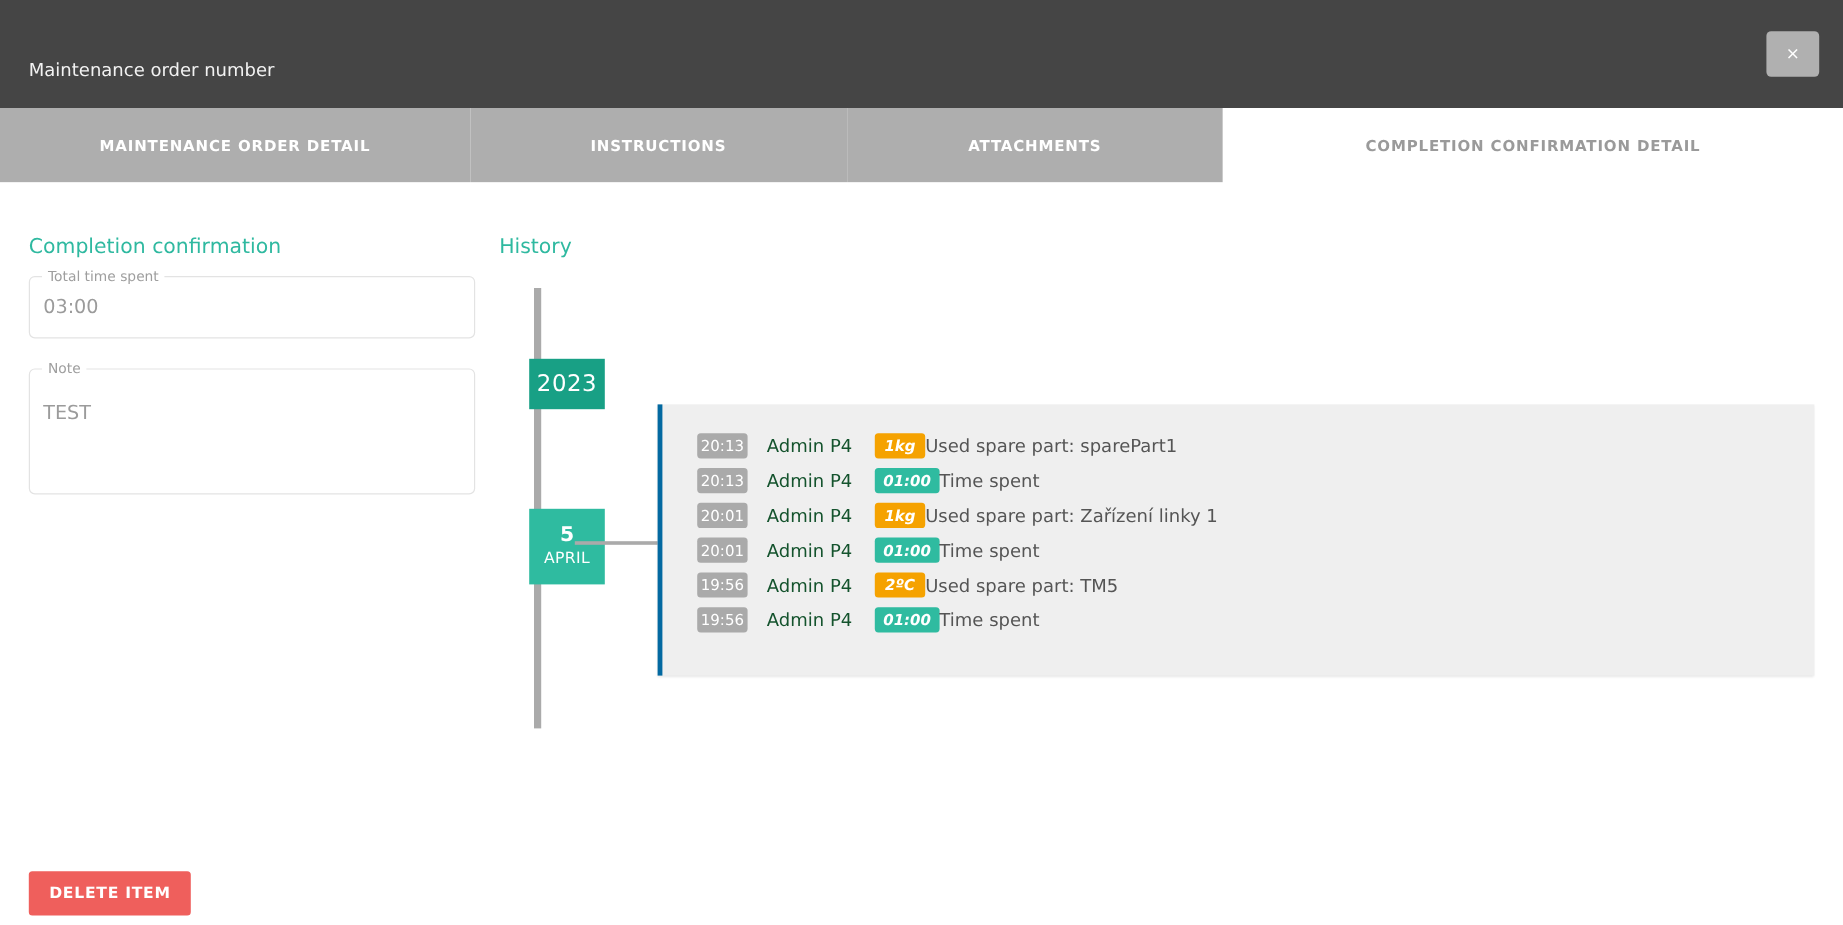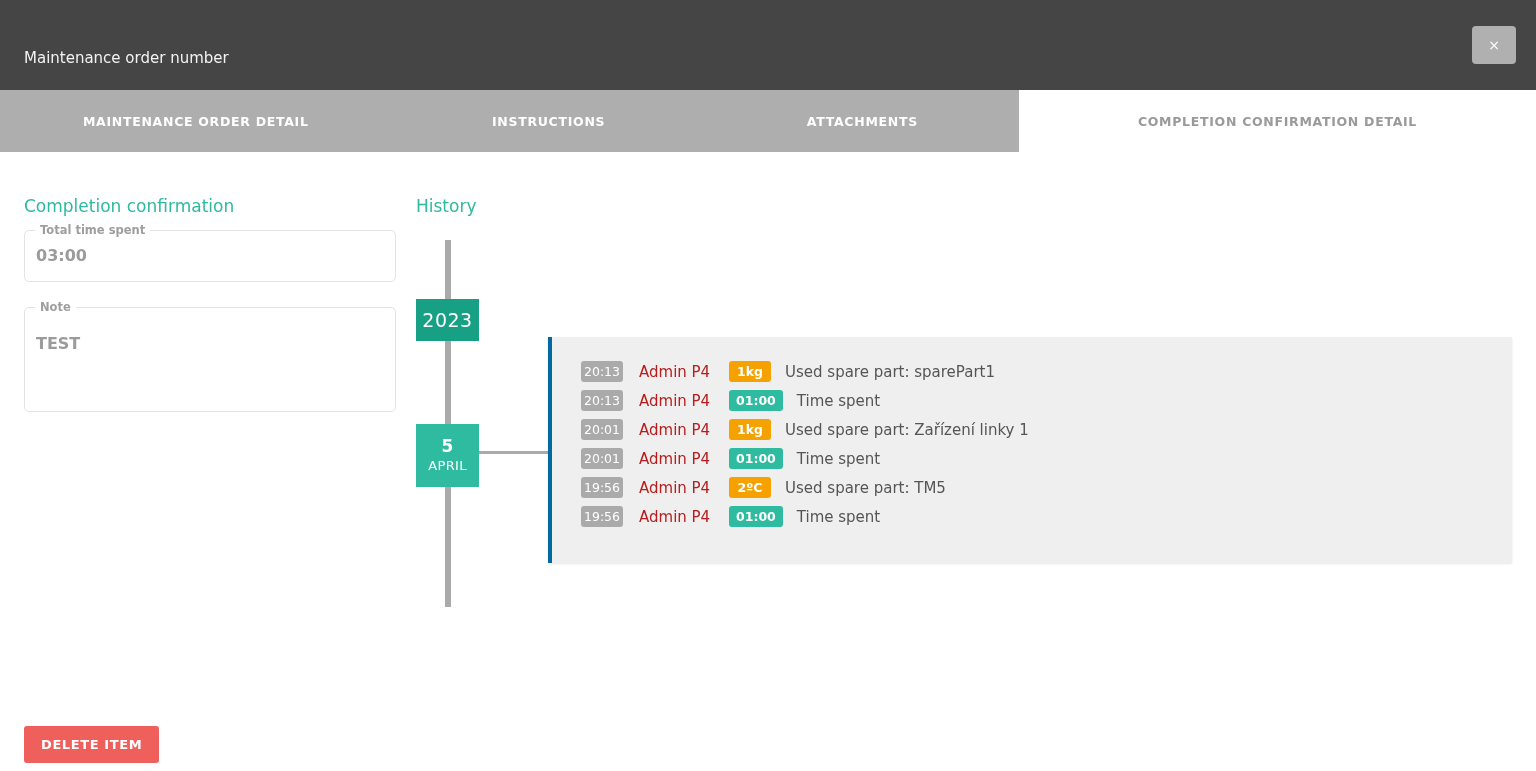--- a/index.html
+++ b/index.html
@@ -105,21 +105,20 @@
   }
   .heading-completion { left: 24px; top: 44px; }
   .heading-history   { left: 416px; top: 44px; }
 
   
   .field {
     position: absolute;
     border: 1px solid #e3e3e3;
     border-radius: 5px;
     background: #ffffff;
-    font-weight: bold;
   }
   .field-legend {
     position: absolute;
     top: -8px; left: 10px;
     padding: 0 5px;
     background: #ffffff;
     font-size: 11.5px;
     color: #9e9e9e;
     white-space: nowrap;
   }
@@ -149,20 +148,21 @@
     background: #aaaaaa;
   }
   .timeline-badge {
     position: absolute;
     display: flex;
     flex-direction: column;
     align-items: center;
     justify-content: center;
     color: #ffffff;
     text-align: center;
+    margin-left: 25px;
   }
   .badge-year {
     left: 416px; top: 147px;
     width: 63px; height: 42px;
     background: #18a085;
     font-size: 19px;
     letter-spacing: 0.5px;
   }
   .badge-date {
     left: 416px; top: 272px;
@@ -213,29 +213,30 @@
     height: 21px;
     white-space: nowrap;
   }
   .chip-time {
     background: #aaaaaa;
     width: 42px;
     margin-right: 16px;
   }
   .chip-user {
     font-size: 15px;
-    color: #b91c1c;
+    color: #14532d;
     width: 90px;
     white-space: nowrap;
   }
   .chip-value {
     min-width: 42px;
     padding: 0 7px;
-    margin-right: 14px;
+    margin-right: 0;
     font-weight: 600;
+    font-style: italic;
   }
   .chip-value.orange { background: #f5a200; }
   .chip-value.teal   { background: #2fbba0; }
   .row-text {
     font-size: 15px;
     color: #555555;
     white-space: nowrap;
   }
 
   

